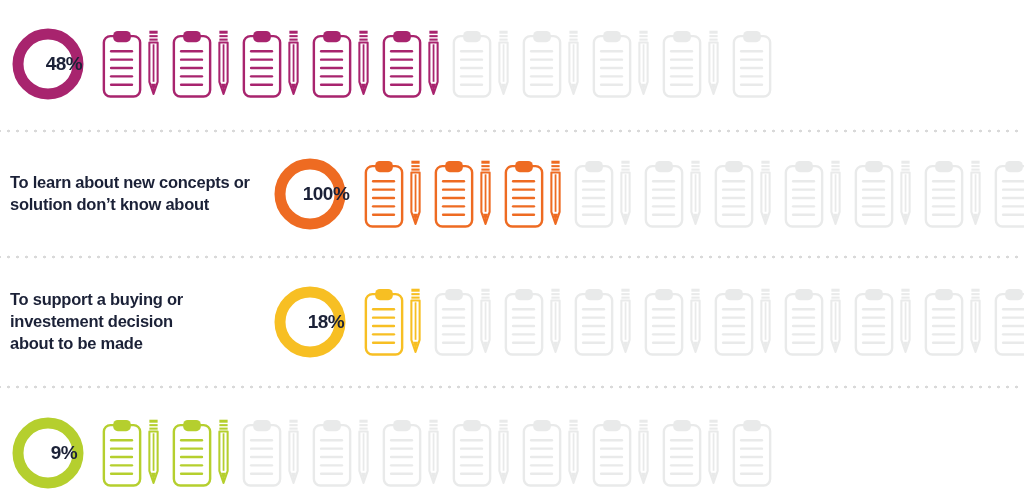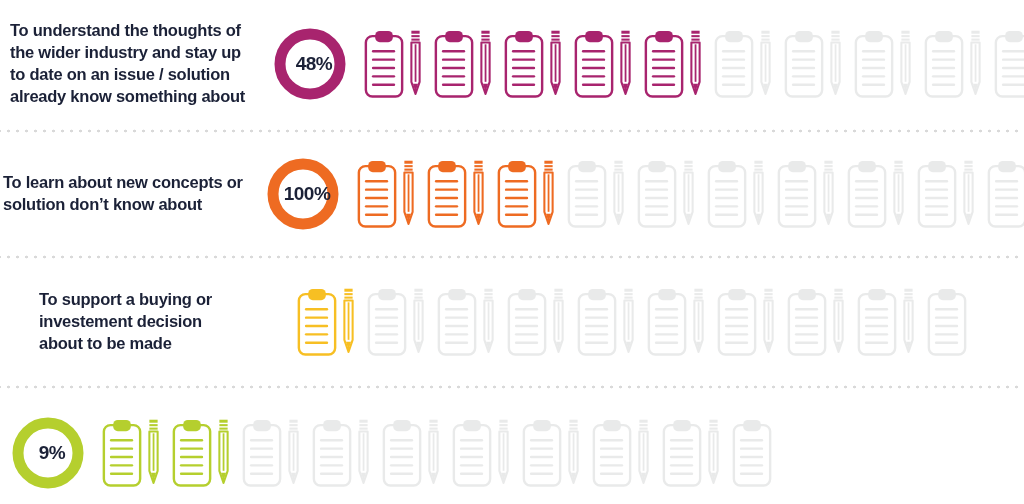--- a/index.html
+++ b/index.html
@@ -24,22 +24,22 @@
   }
 
   .row {
     position: relative;
     display: flex;
     align-items: center;
     height: 120px;
     box-sizing: border-box;
   }
   .row-1 { height: 128px; }
-  .row-2 { height: 120px; justify-content: center; }
-  .row-3 { height: 124px; padding-left: 29px; }
+  .row-2 { height: 120px; }
+  .row-3 { height: 124px; }
   .row-4 { height: 126px; }
 
   .divider {
     position: relative;
     height: 6px;
     margin: 0;
     background-image: radial-gradient(circle, #d9d9d9 1.3px, rgba(255,255,255,0) 1.6px);
     background-size: 9px 6px;
     background-position: 4px center;
     background-repeat: repeat-x;
@@ -72,21 +72,21 @@
     justify-content: center;
   }
   .donut {
     position: relative;
     width: 76px;
     height: 76px;
   }
   .donut svg { display: block; }
   .donut-value {
     position: absolute;
-    left: 4px;
+    left: 16px;
     top: 0;
     width: 76px;
     height: 76px;
     display: flex;
     align-items: center;
     justify-content: center;
     font-family: "Liberation Sans", sans-serif;
     font-weight: bold;
     font-size: 19px;
     letter-spacing: -0.5px;
@@ -109,26 +109,20 @@
 
   .clipboard { display: block; margin-right: 4px; }
   .pencil    { display: block; }
 </style>
 </head>
 <body>
 
 <div id="chart-root">
 
   <div class="row row-1">
-    <div class="label-cell">
-      <div class="label-text">To understand the thoughts of
-the wider industry and stay up
-to date on an issue / solution
-already know something about</div>
-    </div>
     <div class="donut-cell">
       <div class="donut">
         <svg width="76" height="76" viewBox="0 0 76 76" aria-hidden="true">
           <circle cx="38" cy="38" r="30" fill="none" stroke="#a8246e" stroke-width="11"></circle>
         </svg>
         <div class="donut-value">48%</div>
       </div>
     </div>
     <div class="icons-cell">
         <span class="unit">
@@ -634,20 +628,28 @@
   </div>
 
   <div class="divider"></div>
 
   <div class="row row-3">
     <div class="label-cell">
       <div class="label-text">To support a buying or
 investement decision
 about to be made</div>
     </div>
+    <div class="donut-cell">
+      <div class="donut">
+        <svg width="76" height="76" viewBox="0 0 76 76" aria-hidden="true">
+          <circle cx="38" cy="38" r="30" fill="none" stroke="#f7bf23" stroke-width="11"></circle>
+        </svg>
+        <div class="donut-value">18%</div>
+      </div>
+    </div>
     <div class="icons-cell">
         <span class="unit">
           <span>
             <svg class="clipboard" width="40" height="70" viewBox="0 0 43 74" aria-hidden="true">
       <rect x="2" y="7" width="39" height="65" rx="7" ry="7" fill="none" stroke="#f7bf23" stroke-width="2.6"></rect>
       <rect x="12" y="1.5" width="19" height="12" rx="5" ry="5" fill="#f7bf23"></rect>
       <g transform="translate(-0.5,0)">
                 <rect x="9" y="22" width="25" height="2.6" rx="1.3" fill="#f7bf23"></rect>
                 <rect x="9" y="31" width="25" height="2.6" rx="1.3" fill="#f7bf23"></rect>
                 <rect x="9" y="40" width="25" height="2.6" rx="1.3" fill="#f7bf23"></rect>

